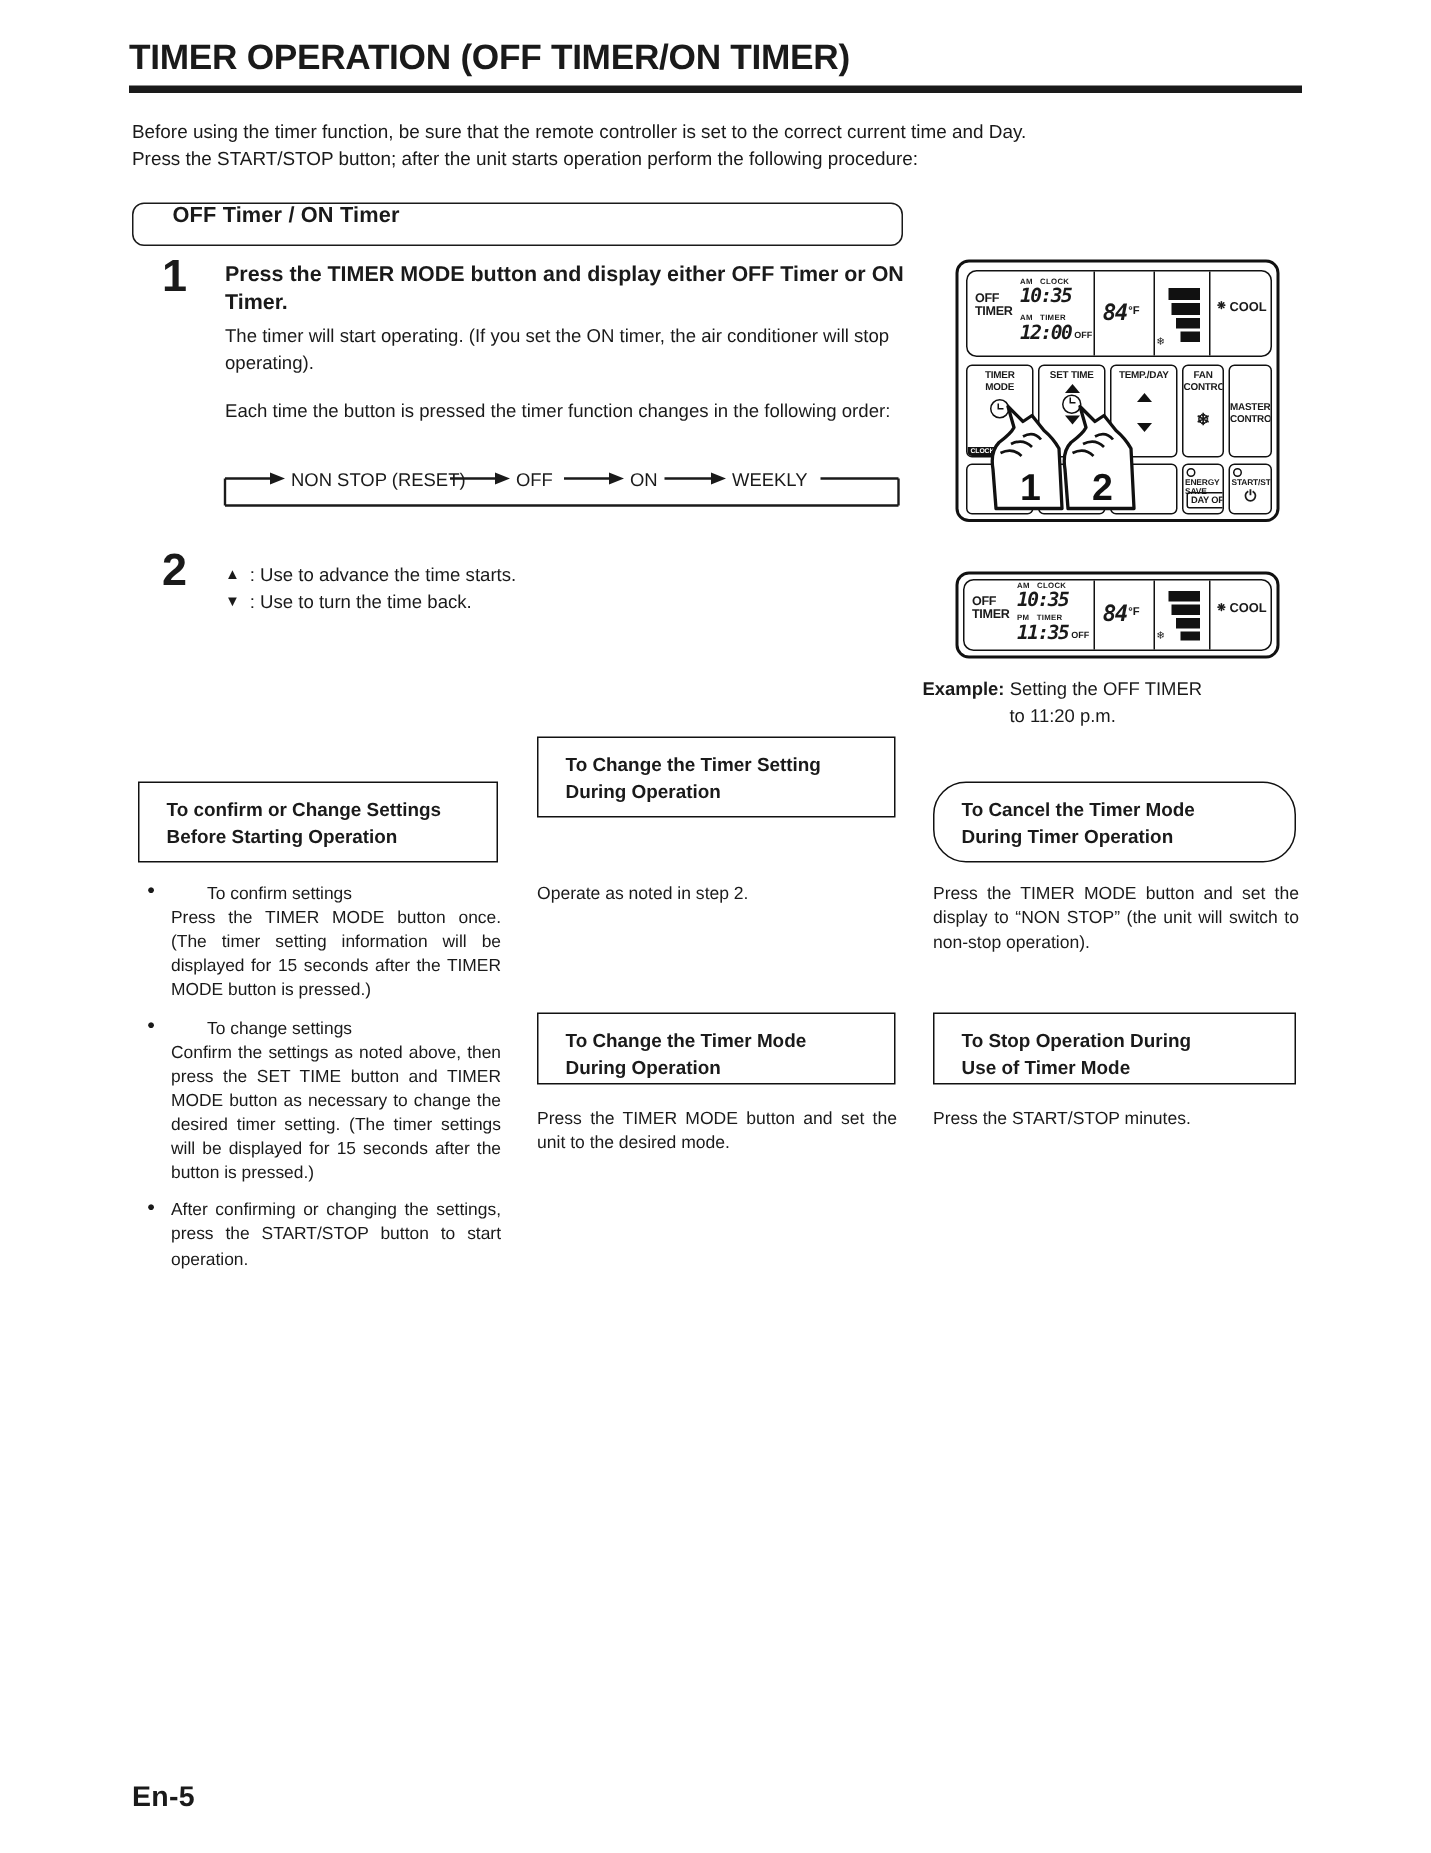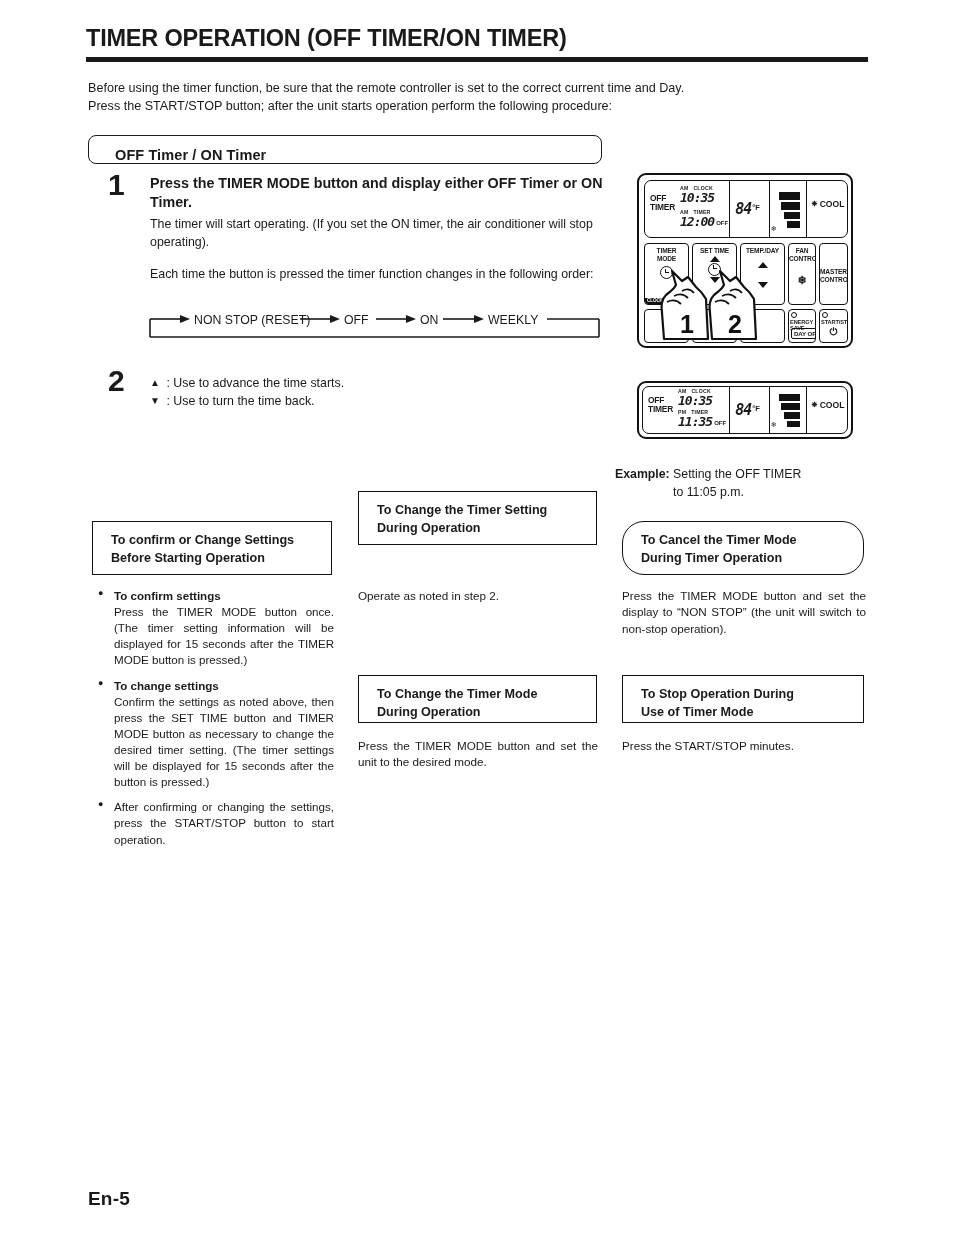--- a/index.html
+++ b/index.html
@@ -58,21 +58,21 @@
   .section-pill {
     position: absolute;
     left: 88px;
     top: 135px;
     width: 514px;
     height: 29px;
     border: 1.6px solid #1a1a1a;
     border-radius: 8px;
     box-sizing: border-box;
     display: flex;
-    align-items: flex-end;
+    align-items: flex-start;
   }
   .section-pill-label {
     font-size: 14.5px;
     font-weight: bold;
     padding-left: 26px;
     letter-spacing: 0.1px;
   }
 
   
   .step {
@@ -408,21 +408,21 @@
   .remote2 .lcd-clock-row { top: 2px; }
   .remote2 .lcd-timer-row { top: 23px; }
   .remote2 .lcd-temp { top: 15px; }
   .remote2 .fan-wedge { top: 6px; }
   .remote2 .lcd-mode { top: 13px; }
   .remote2 .lcd-c1 { width: 88px; }
 
   .example-cap {
     position: absolute;
     left: 615px;
-    top: 465px;
+    top: 450px;
     width: 270px;
     font-size: 12.3px;
     line-height: 1.5;
   }
   .example-cap b { font-weight: bold; }
   .example-cap .l2 { padding-left: 58px; }
 
   
   .infobox {
     position: absolute;
@@ -449,22 +449,23 @@
     text-align: justify;
   }
   .bullet-item::before {
     content: "\25CF";
     position: absolute;
     left: 0;
     top: -1px;
     font-size: 9px;
   }
   .bullet-head {
-    font-weight: bold;
+    font-weight: normal;
     display: block;
+    margin-left: 24px;
   }
 
   #box-a { left: 92px;  top: 521px; width: 240px; height: 54px; }
   #box-b { left: 358px; top: 491px; width: 239px; height: 54px; }
   #box-c { left: 622px; top: 521px; width: 242px; height: 54px; border-radius: 22px; }
   #box-d { left: 358px; top: 675px; width: 239px; height: 48px; }
   #box-e { left: 622px; top: 675px; width: 242px; height: 48px; }
 
   #text-a { left: 98px;  top: 588px; width: 236px; }
   #text-b { left: 358px; top: 588px; width: 236px; }
@@ -724,21 +725,21 @@
         </div>
       </div>
     </div>
   </div>
 
   <div class="example-cap">
     <div>
       <b>Example:</b>
       <span>Setting the OFF TIMER</span>
     </div>
-    <div class="l2">to 11:05 p.m.</div>
+    <div class="l2">to 11:20 p.m.</div>
   </div>
 
   <div class="infobox" id="box-a">
     <div class="infobox-title">
       <div>To confirm or Change Settings</div>
       <div>Before Starting Operation</div>
     </div>
   </div>
   <div class="infotext" id="text-a">
     <div class="bullet-item">

